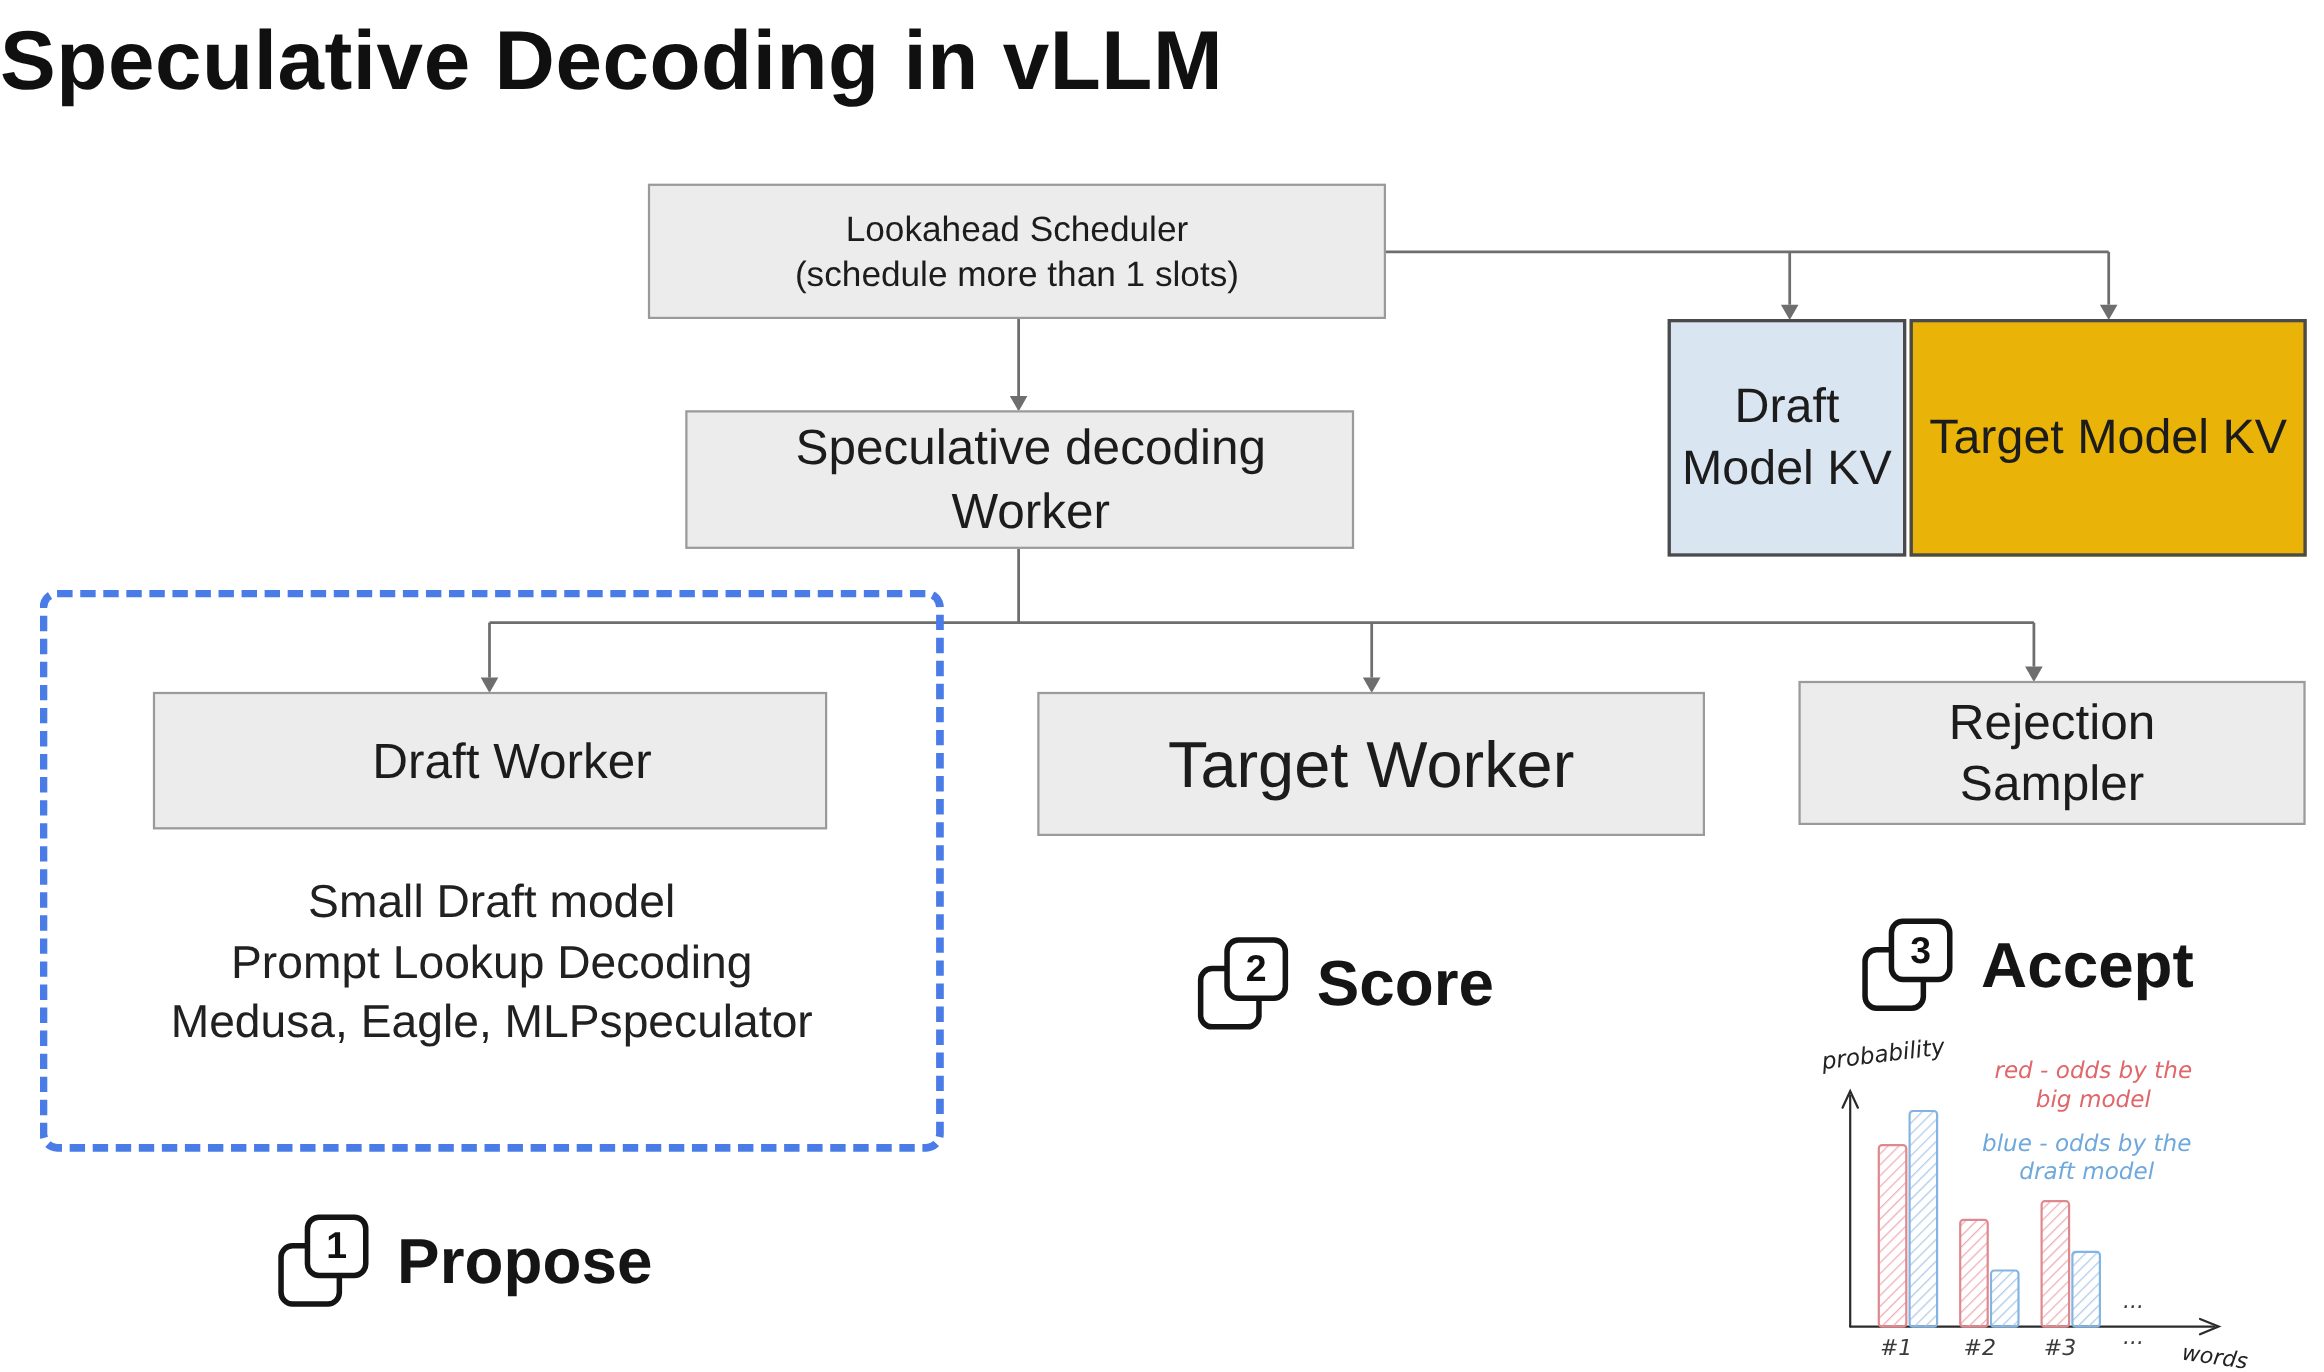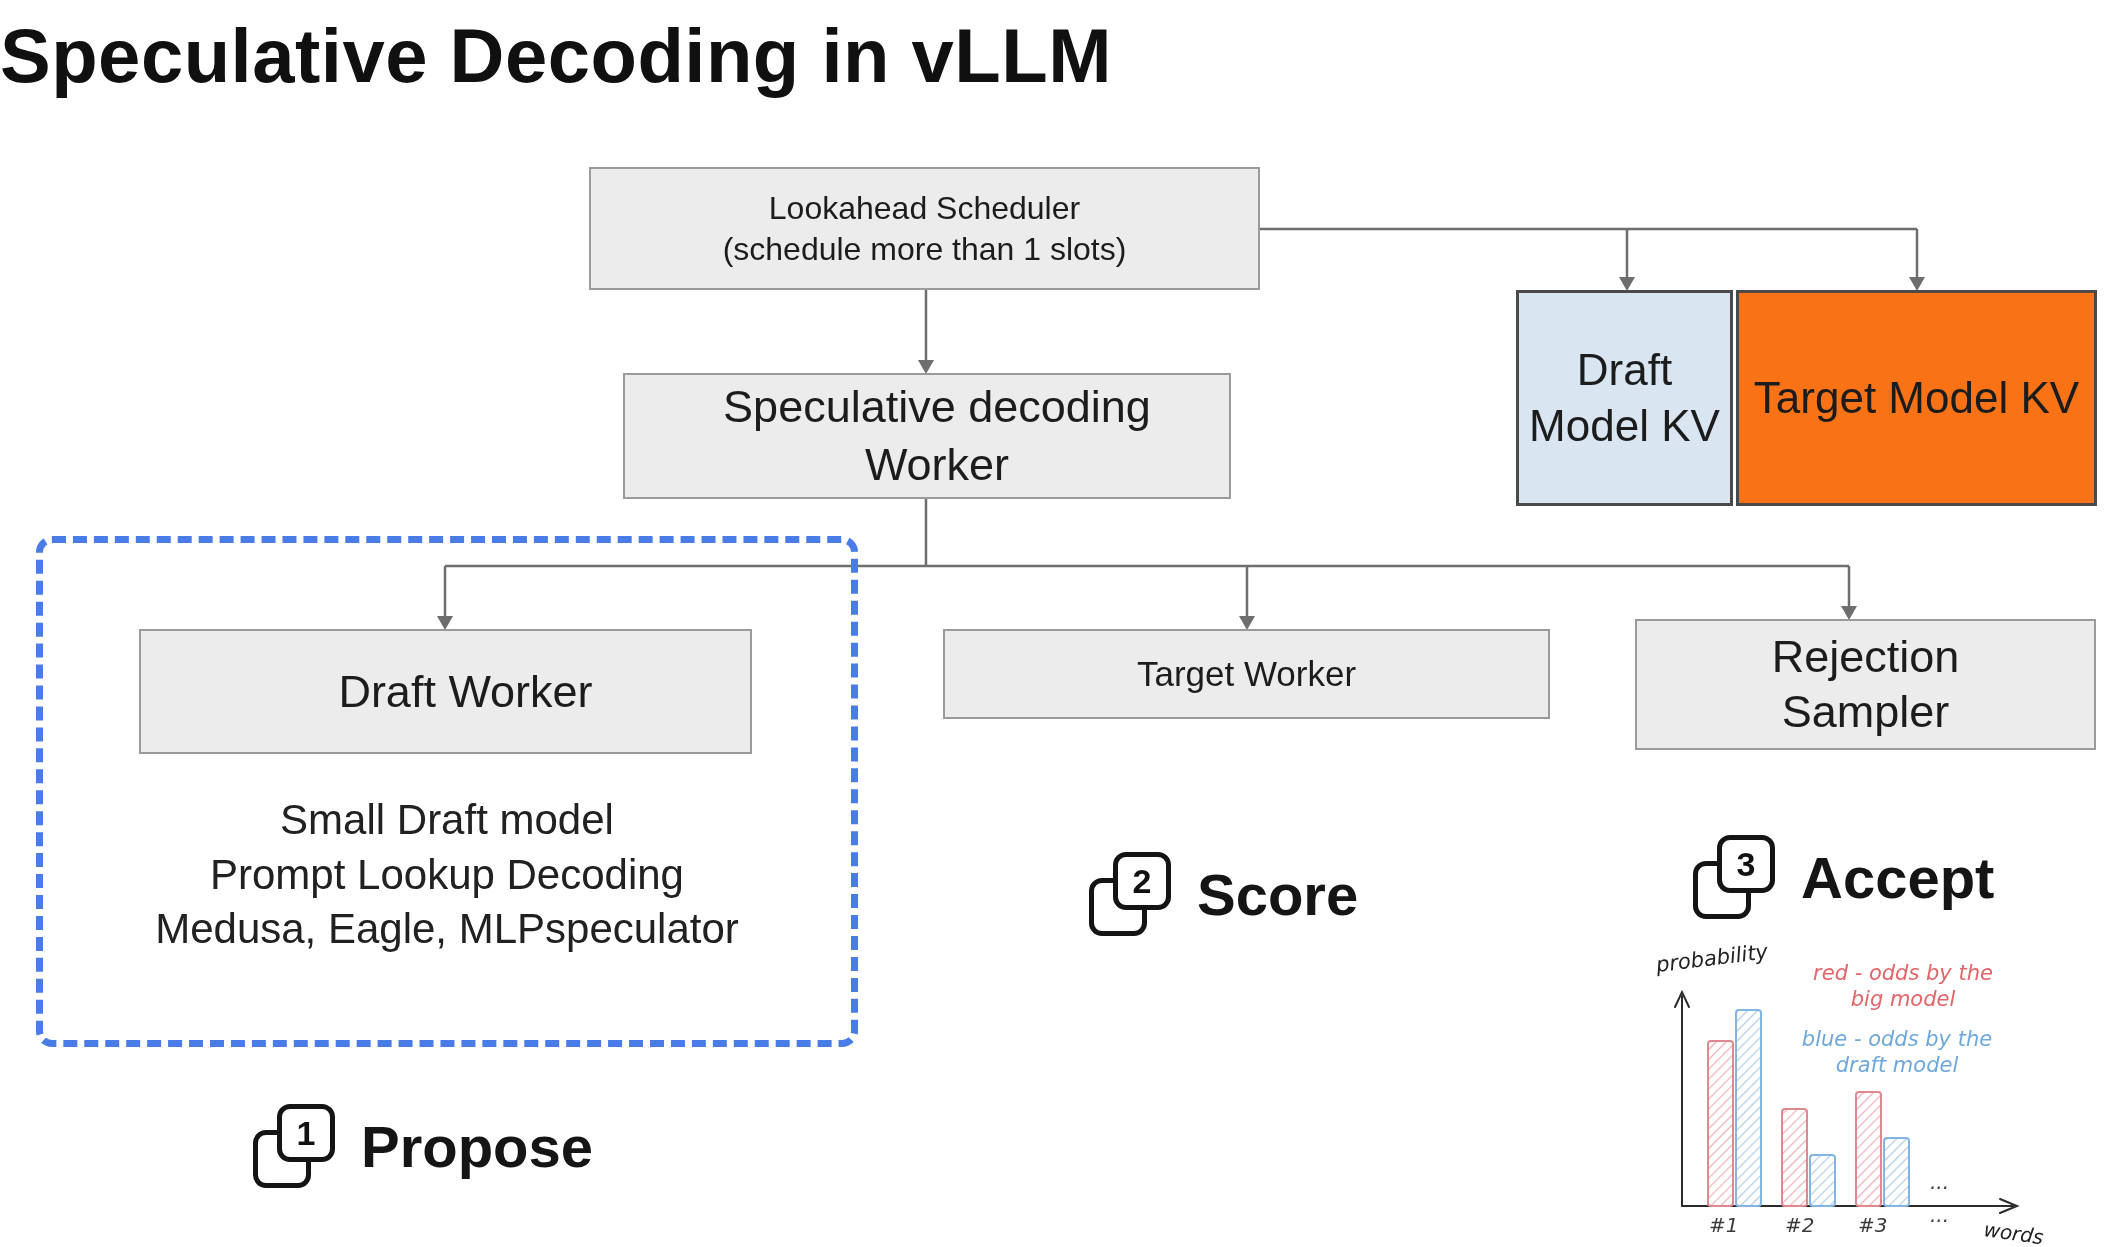--- a/index.html
+++ b/index.html
@@ -40,26 +40,26 @@
     align-items: center;
     justify-content: center;
     text-align: center;
     color: #1c1c1c;
     box-sizing: border-box;
   }
   .node .line { width: 100%; }
   .node-lookahead   { left: 589px;  top: 167px; width: 671px; height: 123px; font-size: 32px; line-height: 1.26; }
   .node-specworker  { left: 623px;  top: 373px; width: 608px; height: 126px; font-size: 45px; line-height: 1.28; padding-left: 20px; }
   .node-draftworker { left: 139px;  top: 629px; width: 613px; height: 125px; font-size: 45px; padding-left: 40px; }
-  .node-targetworker{ left: 943px;  top: 629px; width: 607px; height: 90px; font-size: 35px; }
+  .node-targetworker{ left: 943px;  top: 629px; width: 607px; height: 131px; font-size: 59px; }
   .node-rejection   { left: 1635px; top: 619px; width: 461px; height: 131px; font-size: 45px; line-height: 1.22; }
   .node-draftkv     { left: 1516px; top: 290px; width: 217px; height: 216px; font-size: 44px; line-height: 1.28;
                       background: #d9e5f1; border: 3px solid #4a4a4a; }
   .node-targetkv    { left: 1736px; top: 290px; width: 361px; height: 216px; font-size: 44px; line-height: 1.28;
-                      background: #f97316; border: 3px solid #4a4a4a; }
+                      background: #eab308; border: 3px solid #4a4a4a; }
 
   .propose-outline {
     position: absolute;
     left: 36px; top: 536px;
     width: 822px; height: 511px;
     border: 7px dashed #4a7ce8;
     border-radius: 16px;
     box-sizing: border-box;
   }
   .methods {

